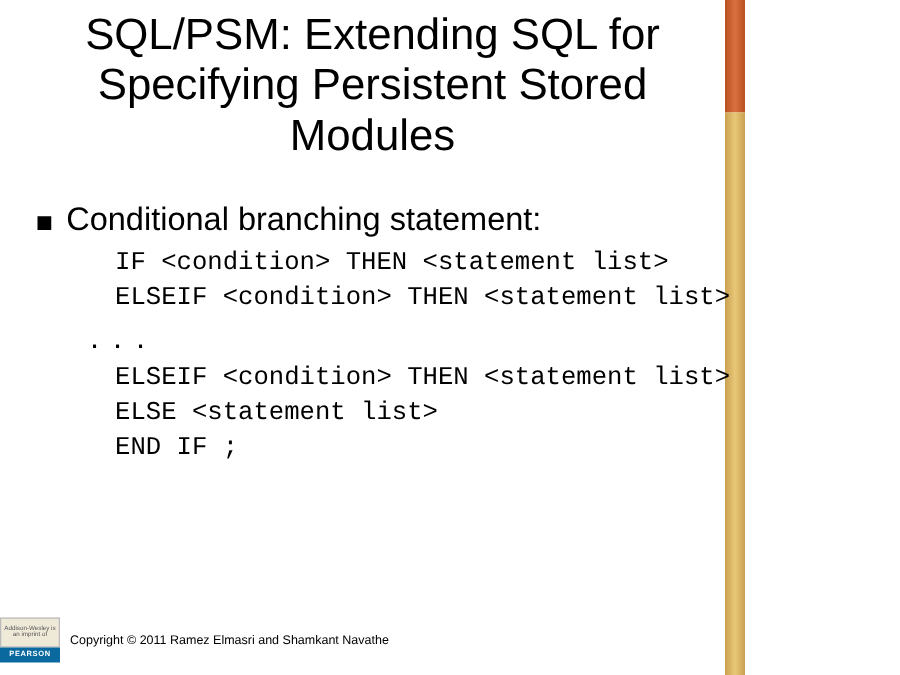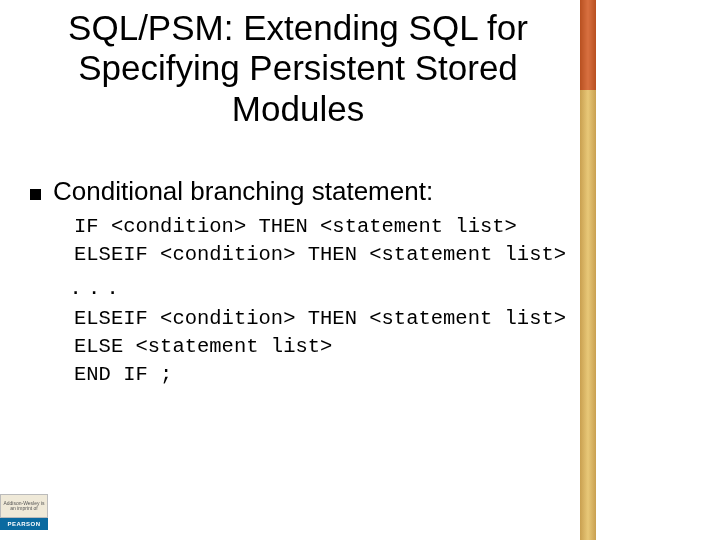--- a/index.html
+++ b/index.html
@@ -46,36 +46,35 @@
   .body {
     position: absolute;
     top: 160px;
     left: 30px;
     right: 30px;
   }
   .bullet-row {
     display: flex;
     align-items: baseline;
     margin-bottom: 6px;
-    margin-top: 16px;
   }
   .bullet {
     width: 11px;
     height: 11px;
     background: #000;
     margin-right: 12px;
     margin-top: 10px;
     flex-shrink: 0;
   }
   .bullet-text {
     font-size: 26px;
     color: #000;
   }
   .code-block {
-    margin-left: 44px;
+    margin-left: 62px;
     font-family: "Courier New", Courier, monospace;
     font-size: 20.5px;
     color: #000;
     line-height: 1.35;
     white-space: pre;
     margin-top: 4px;
   }
   .dots {
     margin-left: 42px;
     font-size: 26px;
@@ -149,15 +148,16 @@
     <div class="code-block">ELSEIF &lt;condition&gt; THEN &lt;statement list&gt;
 ELSE &lt;statement list&gt;
 END IF ;</div>
   </div>
 
   <div class="footer">
     <div class="logo">
       <div class="logo-top">Addison-Wesley is an imprint of</div>
       <div class="logo-bottom">PEARSON</div>
     </div>
+    <div class="copyright">Copyright © 2011 Ramez Elmasri and Shamkant Navathe</div>
   </div>
 
 </div>
 
 </body></html>

